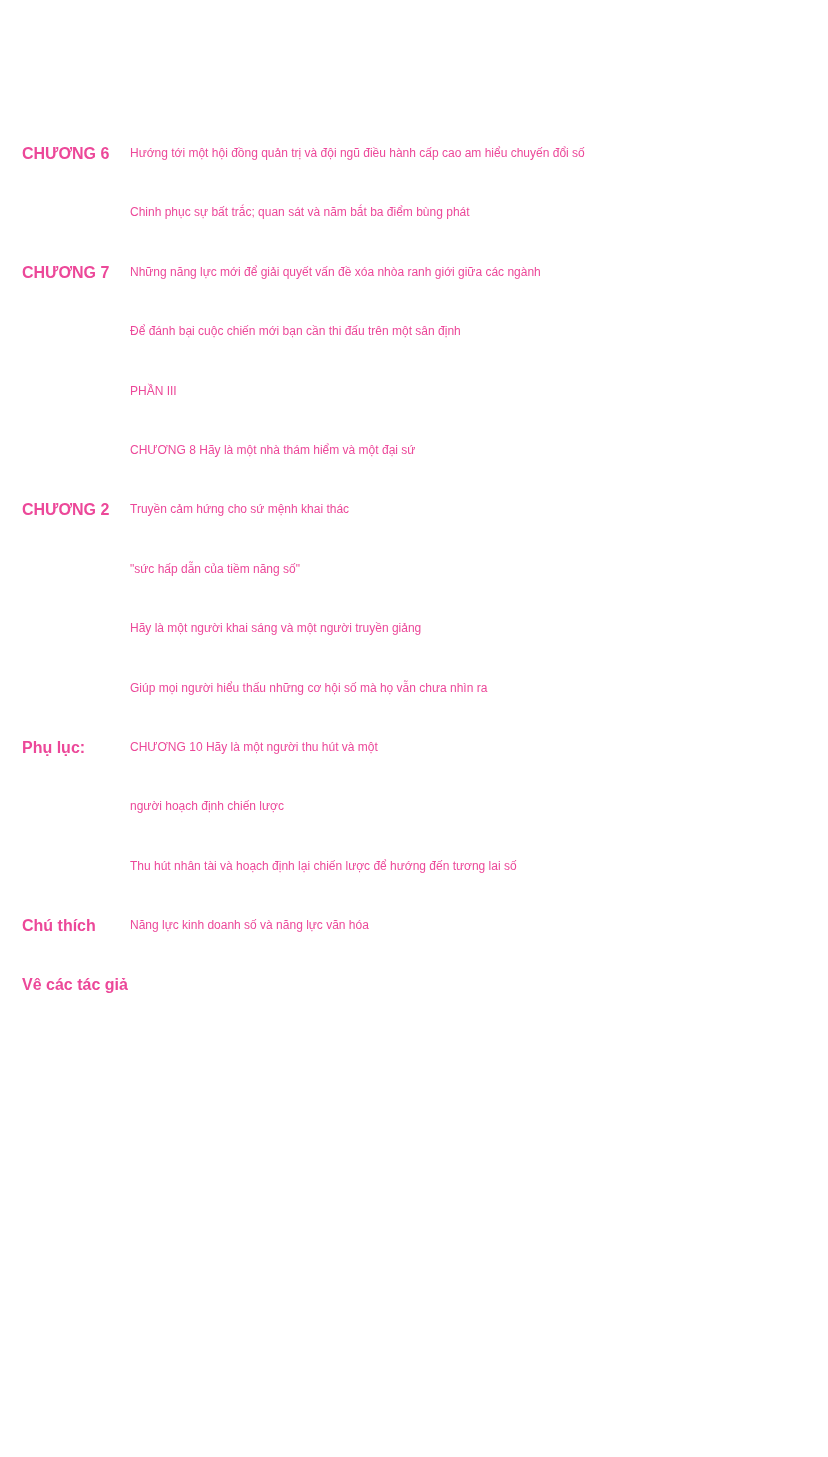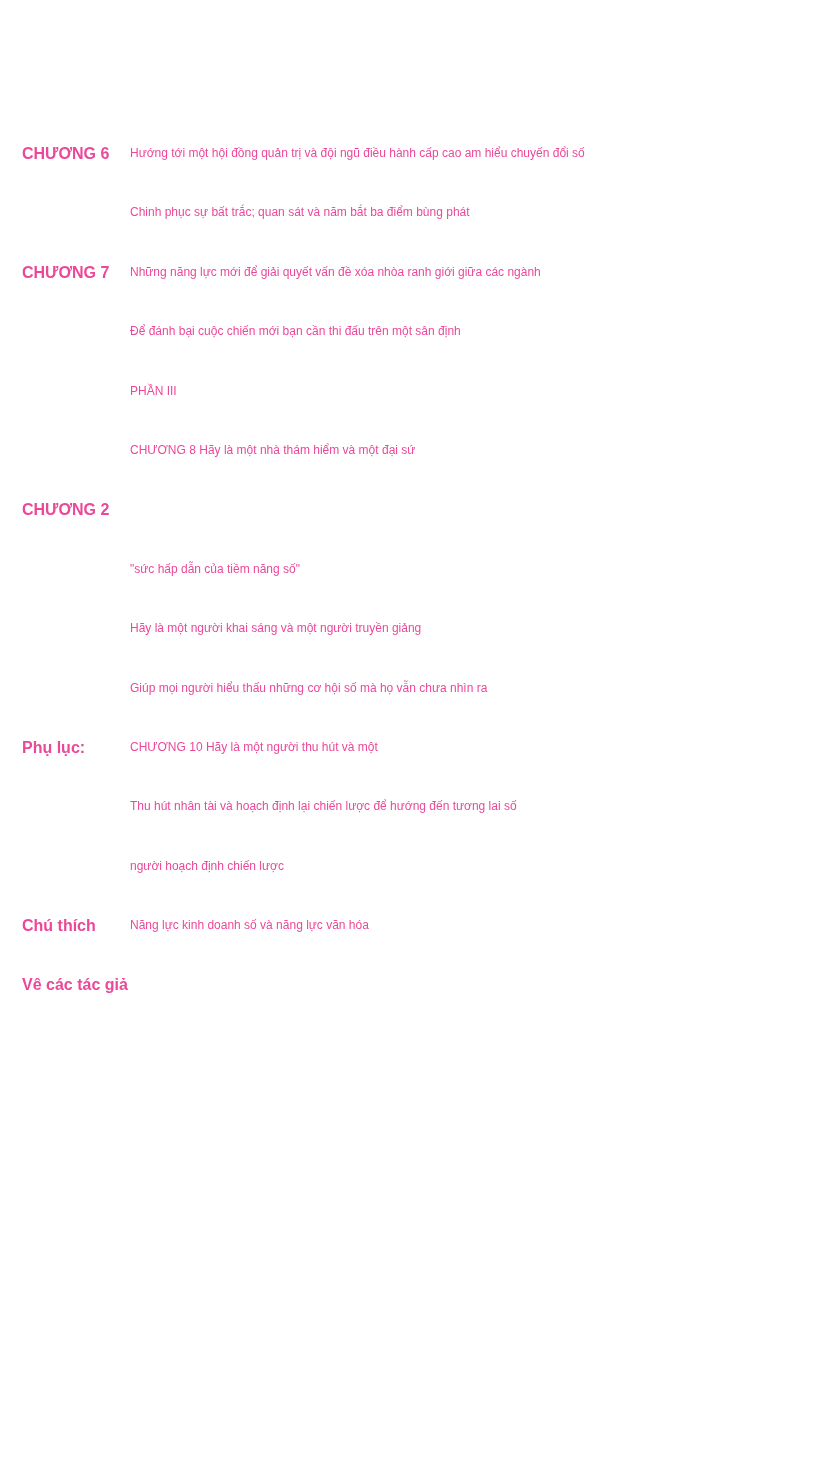--- a/index.html
+++ b/index.html
@@ -79,20 +79,21 @@
   </div>
 
 
   <div class="toc-row">
     <span class="toc-label"></span>
     <span class="toc-text">CHƯƠNG 8 Hãy là một nhà thám hiểm và một đại sứ</span>
   </div>
 
   <div class="toc-row">
     <span class="toc-label">CHƯƠNG 2</span>
+    <span class="toc-text">Truyền cảm hứng cho sứ mệnh khai thác</span>
   </div>
 
   <div class="toc-row">
     <span class="toc-label"></span>
     <span class="toc-text">"sức hấp dẫn của tiềm năng số"</span>
   </div>
 
   <div class="toc-row">
     <span class="toc-label"></span>
     <span class="toc-text">Hãy là một người khai sáng và một người truyền giảng</span>
@@ -103,26 +104,26 @@
     <span class="toc-text">Giúp mọi người hiểu thấu những cơ hội số mà họ vẫn chưa nhìn ra</span>
   </div>
 
   <div class="toc-row">
     <span class="toc-label">Phụ lục:</span>
     <span class="toc-text">CHƯƠNG 10 Hãy là một người thu hút và một</span>
   </div>
 
   <div class="toc-row">
     <span class="toc-label"></span>
-    <span class="toc-text">Thu hút nhân tài và hoạch định lại chiến lược để hướng đến tương lai số</span>
+    <span class="toc-text">người hoạch định chiến lược</span>
   </div>
 
   <div class="toc-row">
     <span class="toc-label"></span>
-    <span class="toc-text">người hoạch định chiến lược</span>
+    <span class="toc-text">Thu hút nhân tài và hoạch định lại chiến lược để hướng đến tương lai số</span>
   </div>
 
   <div class="toc-row">
     <span class="toc-label">Chú thích</span>
     <span class="toc-text">Năng lực kinh doanh số và năng lực văn hóa</span>
   </div>
 
 
   <div class="toc-row">
     <span class="toc-label">Vê các tác giả</span>

